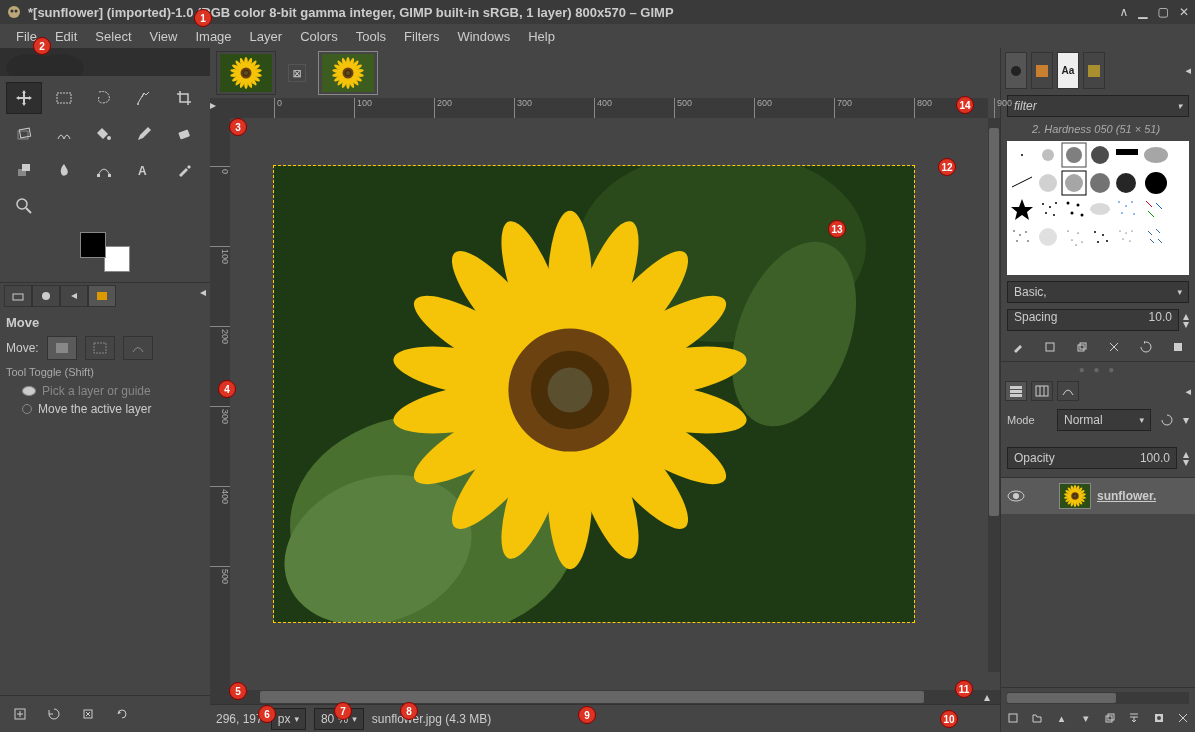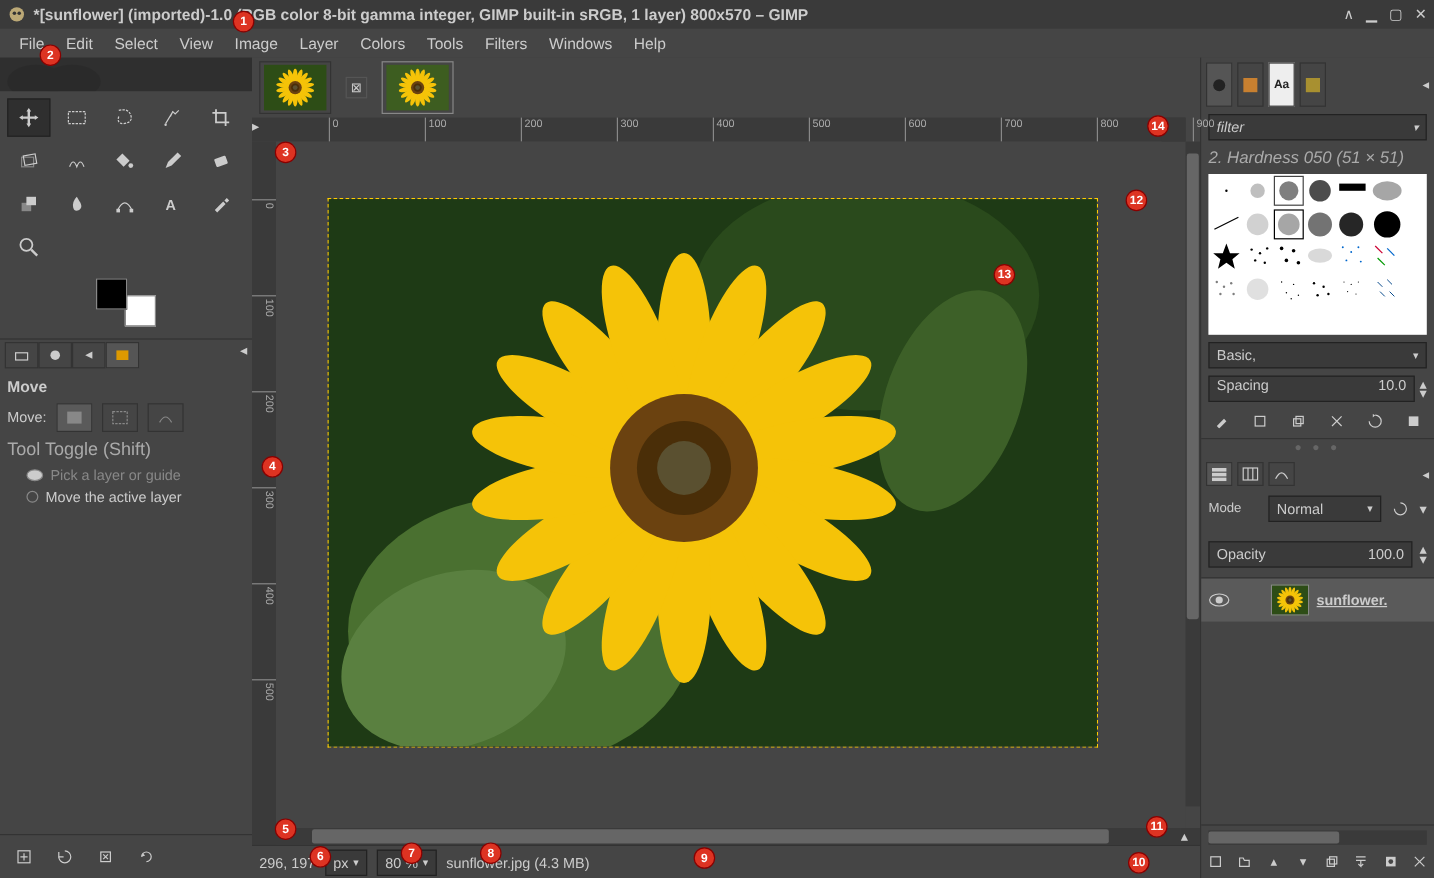--- a/index.html
+++ b/index.html
@@ -54,21 +54,21 @@
 .status .sp { height:20px; display:flex; align-items:center; }
 .sel { background:#3a3a3a; border:1px solid #222; padding:2px 6px; height:22px; display:flex; align-items:center; gap:4px; cursor:pointer; }
 .sel .arr { font-size:9px; }
 .right-panel { width:195px; background:#454545; display:flex; flex-direction:column; border-left:1px solid #333; }
 .rp-tabs { display:flex; gap:4px; padding:4px; align-items:center; }
 .rp-tabs .t { width:22px; height:37px; border:1px solid #333; display:flex; align-items:center; justify-content:center; cursor:pointer; font-size:10px; }
 .rp-tabs .t.active { background:#555; }
 .rp-tabs .cfg { margin-left:auto; cursor:pointer; font-size:11px; }
 .filter-row { padding:2px 6px; }
 .filter-row .sel { width:100%; justify-content:space-between; font-style:italic; color:#999; }
-.brush-label { padding:4px 6px; font-size:14px; font-style:italic; color:#aaa; }
+.brush-label { padding:4px 6px; font-size:11px; font-style:italic; color:#aaa;margin-left:25px; }
 .brush-grid { margin:2px 6px; height:134px; background:#fff; position:relative; }
 .preset-row { padding:4px 6px; }
 .preset-row .sel { width:100%; justify-content:space-between; }
 .spacing-row { display:flex; align-items:center; gap:4px; padding:2px 6px; }
 .spacing-row .field { flex:1; height:22px; background:#3a3a3a; border:1px solid #222; display:flex; align-items:flex-start; justify-content:space-between; padding:0 6px; }
 .spinbtn { display:flex; flex-direction:column; line-height:8px; font-size:8px; cursor:pointer; }
 .brush-btns { display:flex; gap:4px; padding:4px 6px; justify-content:space-between; border-bottom:1px solid #333; }
 .brush-btns .b { width:22px; height:20px; display:flex; align-items:center; justify-content:center; cursor:pointer; }
 .drag-dots { text-align:center; color:#666; font-size:10px; letter-spacing:3px; padding:2px 0; }
 .layer-tabs { display:flex; gap:4px; padding:4px; align-items:center; }
@@ -297,21 +297,21 @@
             <svg width="16" height="14">
               <rect x="2" y="2" width="12" height="10" fill="none" stroke="#888" stroke-dasharray="2,1"></rect>
             </svg>
           </div>
         <div class="mode-btn">
             <svg width="16" height="14">
               <path d="M3 11 Q8 2 13 11" stroke="#888" fill="none"></path>
             </svg>
           </div>
       </div>
-      <div style="font-size:15px;color:#aaa;margin:6px 0">Tool Toggle  (Shift)</div>
+      <div style="font-size:11px;color:#aaa;margin:6px 0">Tool Toggle  (Shift)</div>
       <div class="radio-row">
           <span class="dot sel"></span>
           <span style="color:#888">Pick a layer or guide</span>
         </div>
       <div class="radio-row">
           <span class="dot"></span>
           <span>Move the active layer</span>
         </div>
     </div>
     <div class="bottom-btns">

